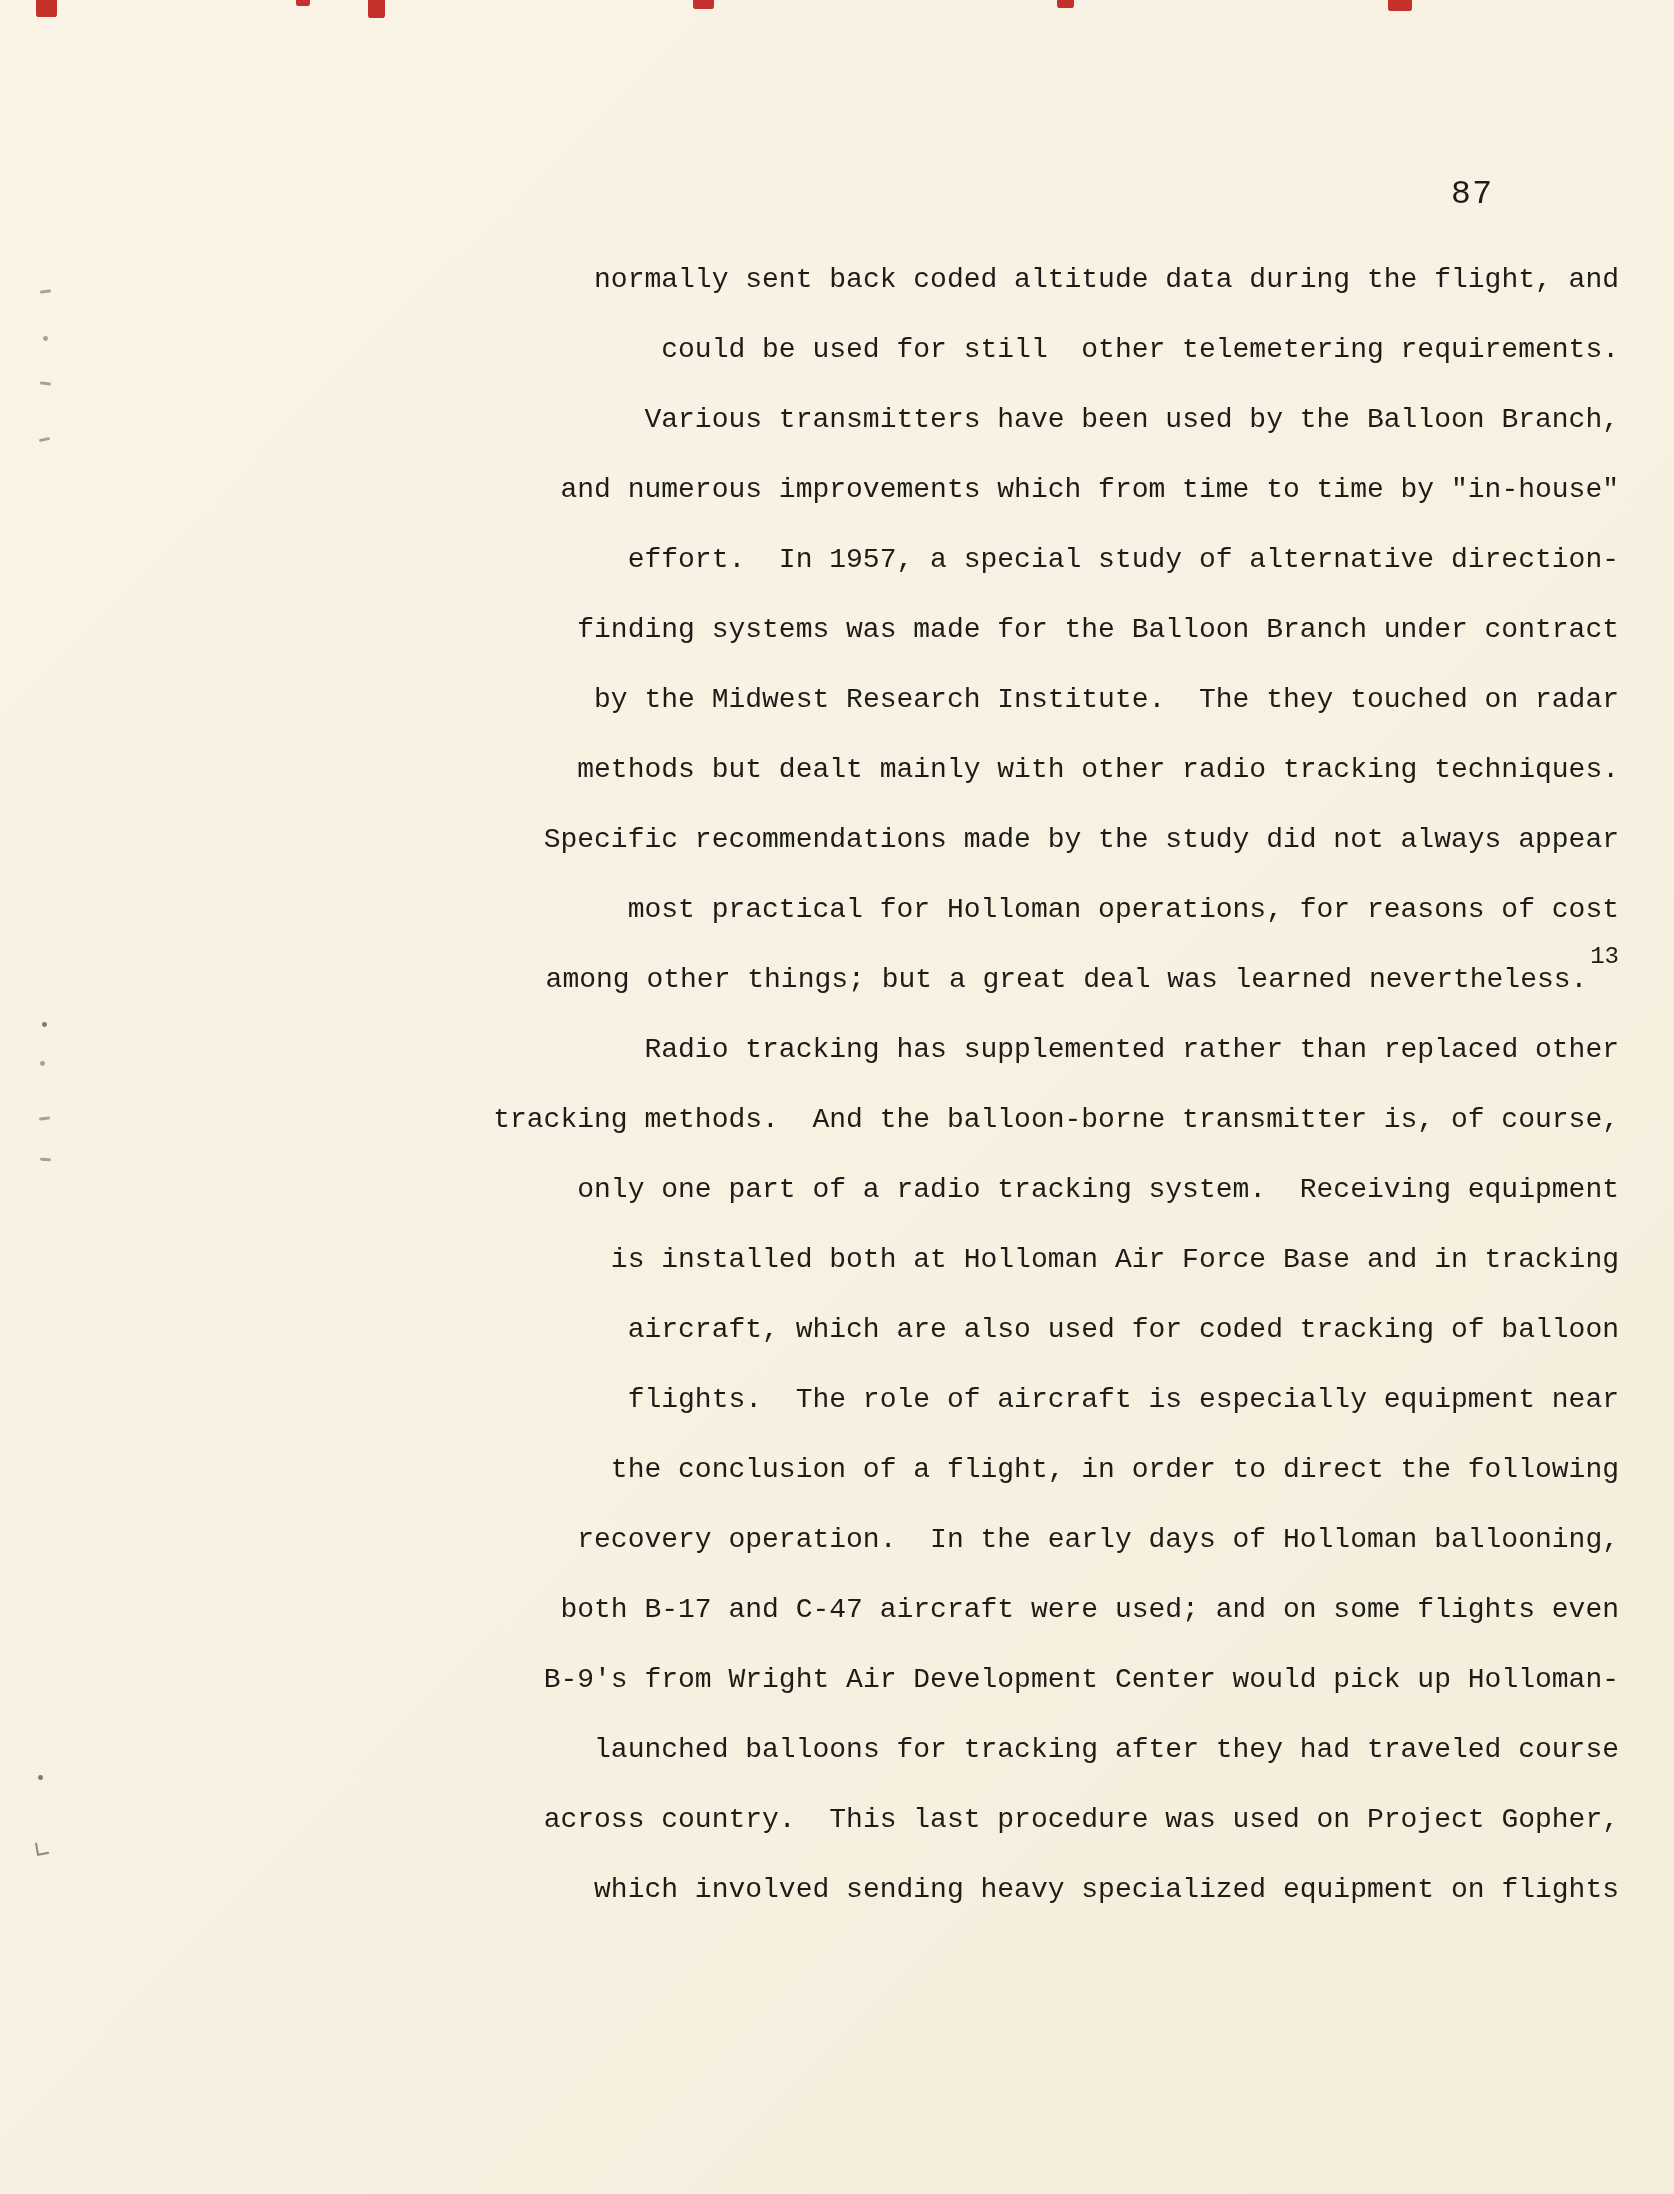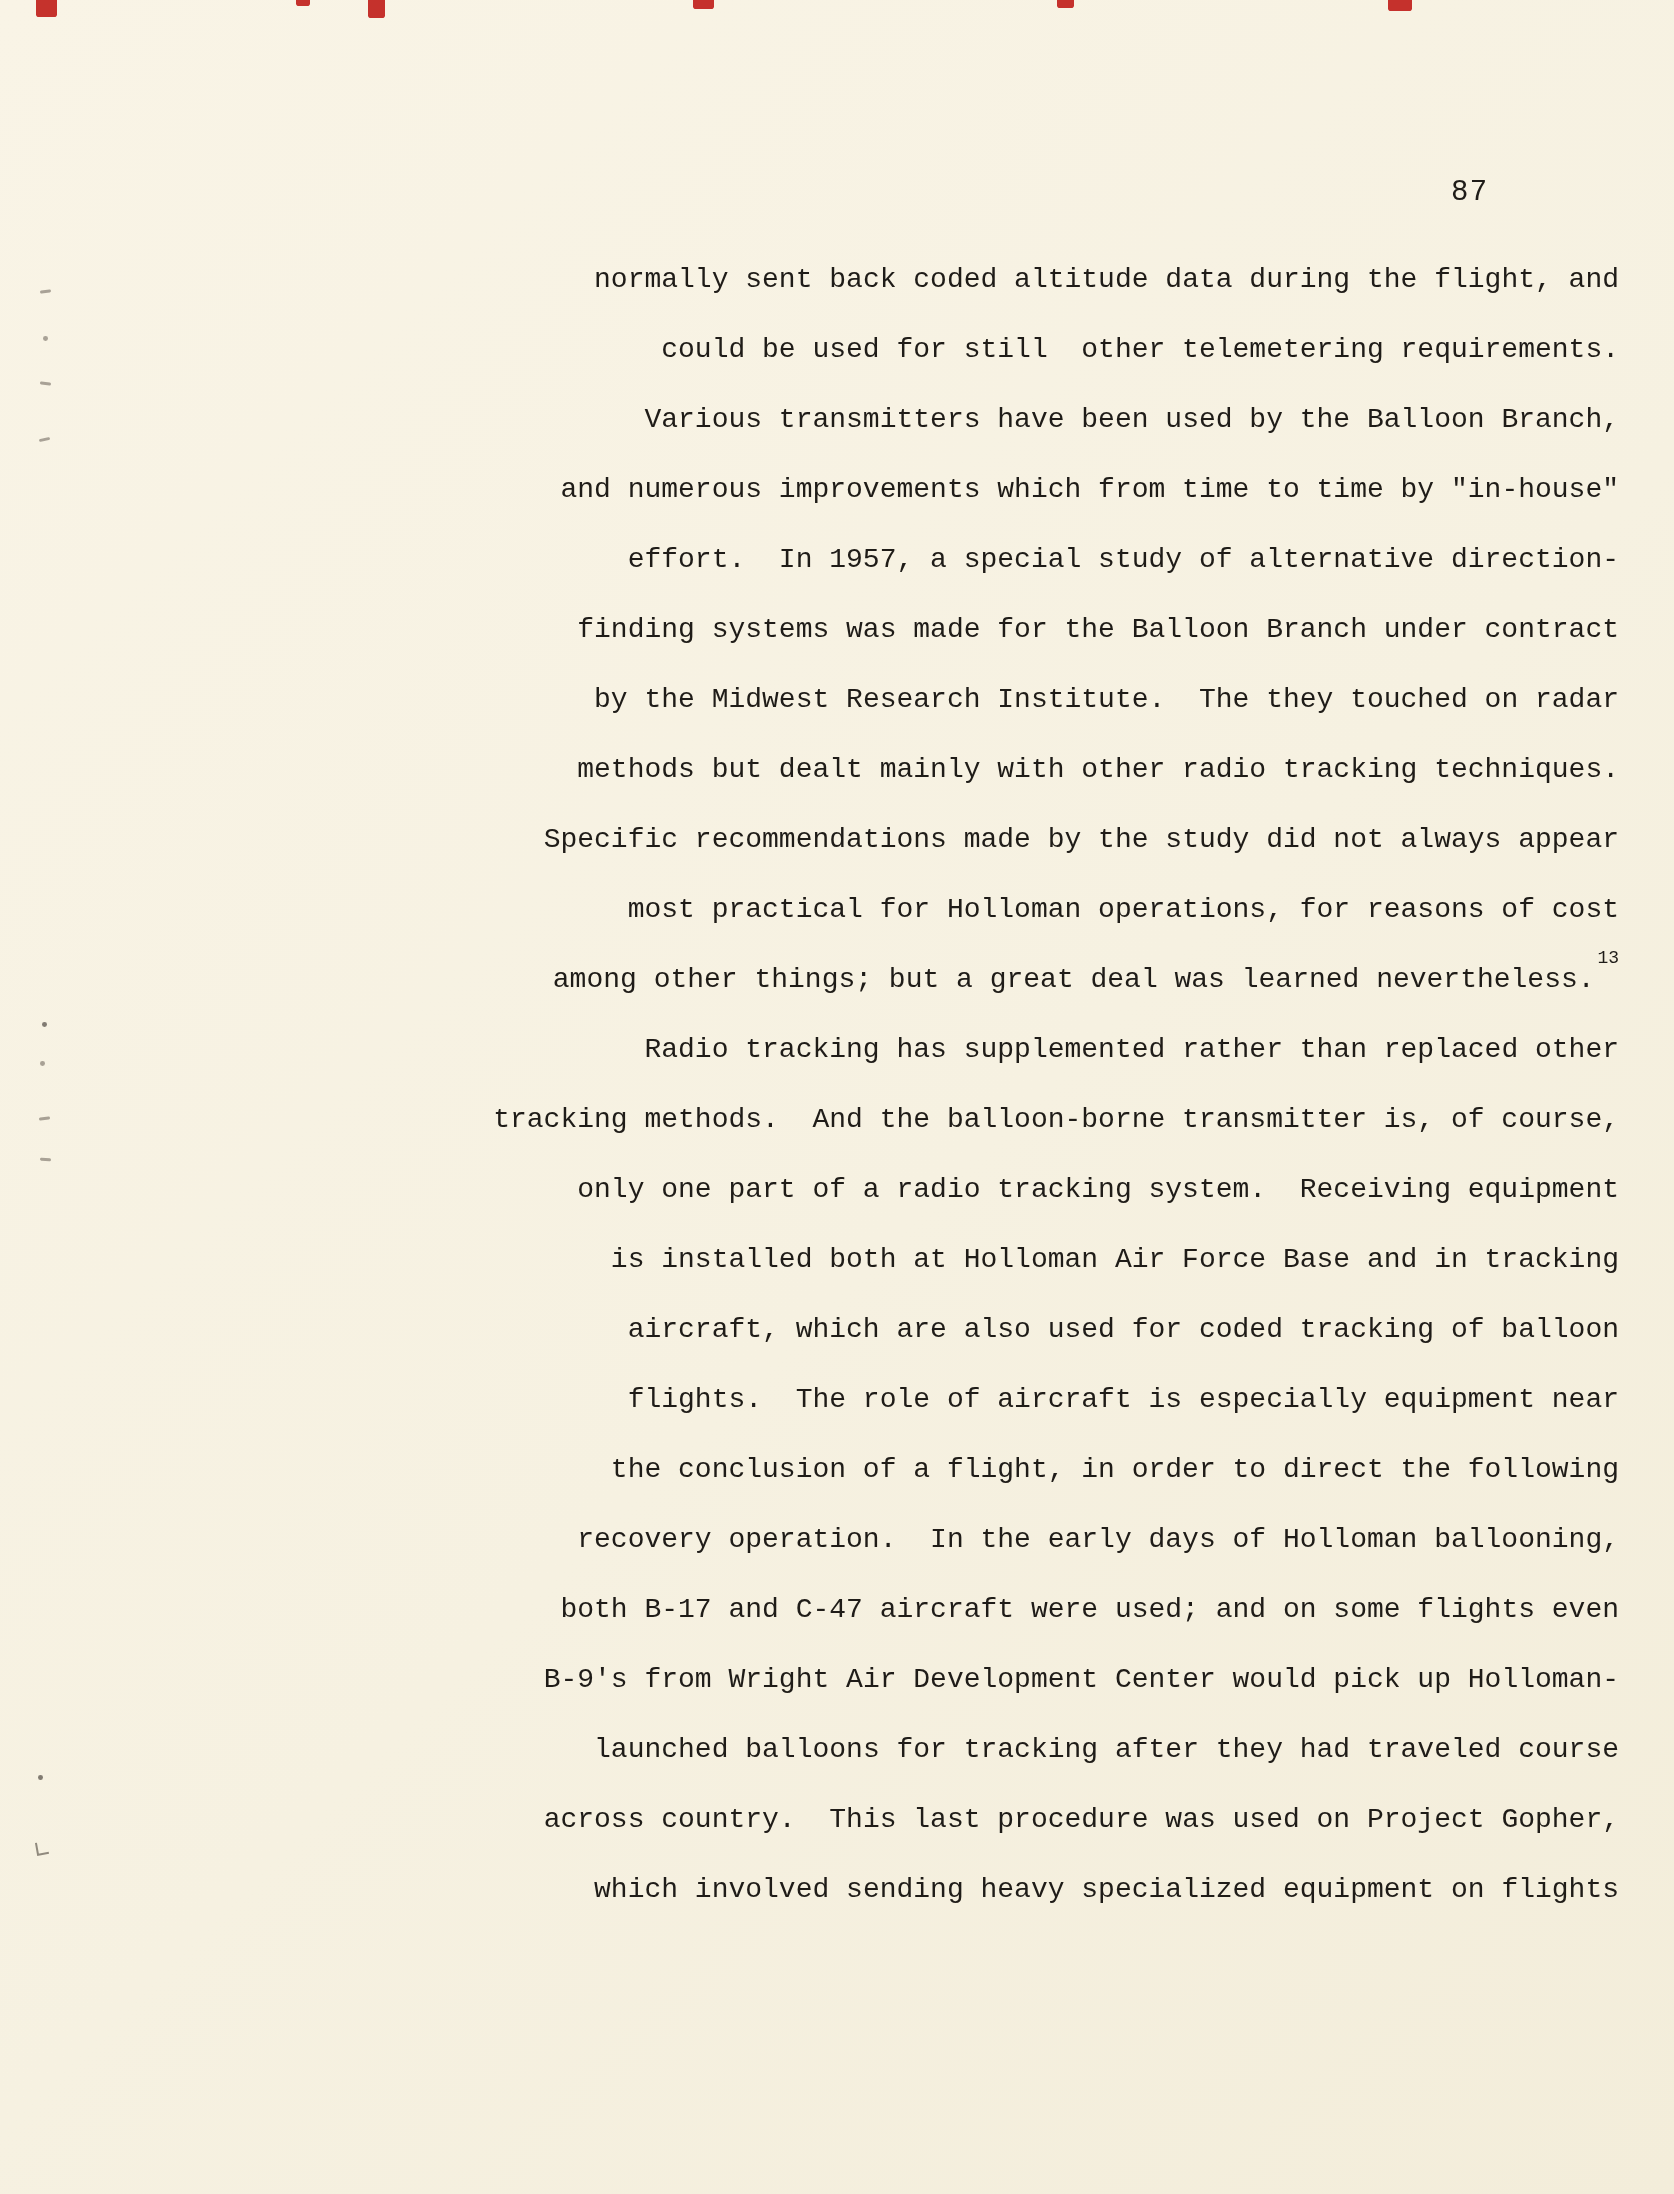--- a/index.html
+++ b/index.html
@@ -47,40 +47,40 @@
   .mg8  { left: 40px; top: 1158px; transform: rotate(5deg); }
   .mg9  { left: 38px; top: 1775px; background: rgba(50,44,38,0.6); }
   .mg10 { left: 36px; top: 1842px; width: 9.8px; height: 11px;
           background: none; border-left: 2.1px solid rgba(60,52,44,0.55);
           border-bottom: 2.1px solid rgba(60,52,44,0.55); transform: rotate(-10deg); }
 
   .page-number {
     position: absolute;
     left: 1451px;
     top: 176px;
-    font-size: 29px;
+    font-size: 33px;
     letter-spacing: 1.4px;
   }
 
   .text-block {
     position: absolute;
     left: 392px;
     top: 245px;
     width: 1227px;
     font-size: 28px;
     line-height: 70px;
   }
   .para { margin: 0; text-align: right; }
   .line {
     display: block;
     white-space: pre;
   }
   .line.first-indent { padding-left: 91px; }
   .fn {
-    font-size: 18px;
+    font-size: 24px;
     line-height: 0;
     position: relative;
     top: -14px;
     margin-left: 2.8px;
   }
 </style>
 </head>
 <body>
 
 <div class="page">

